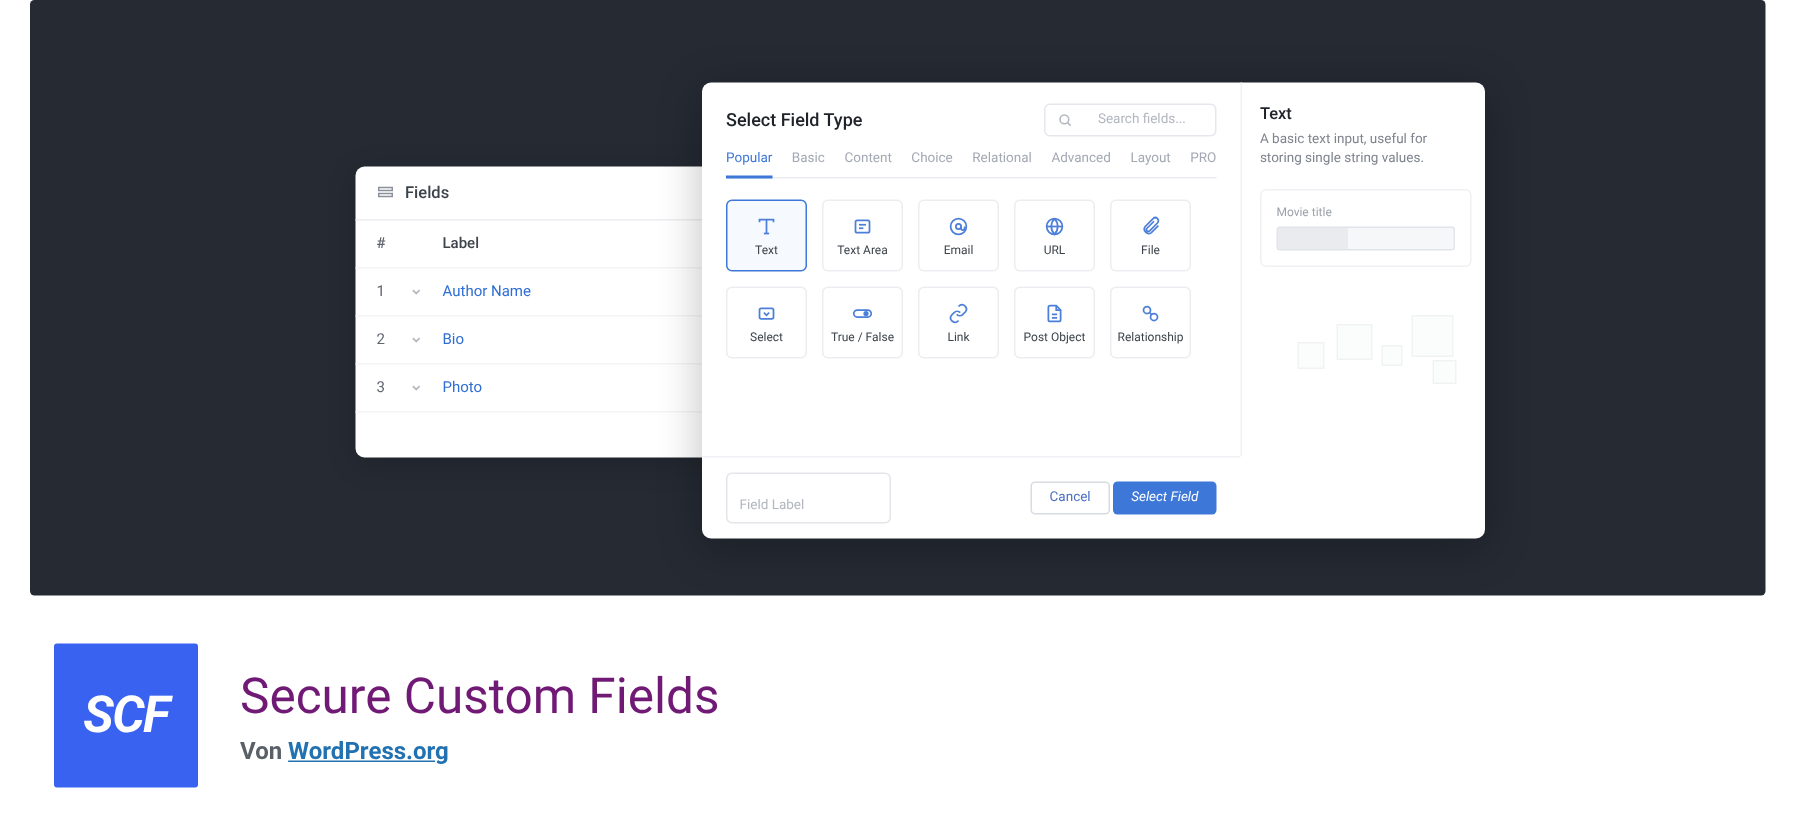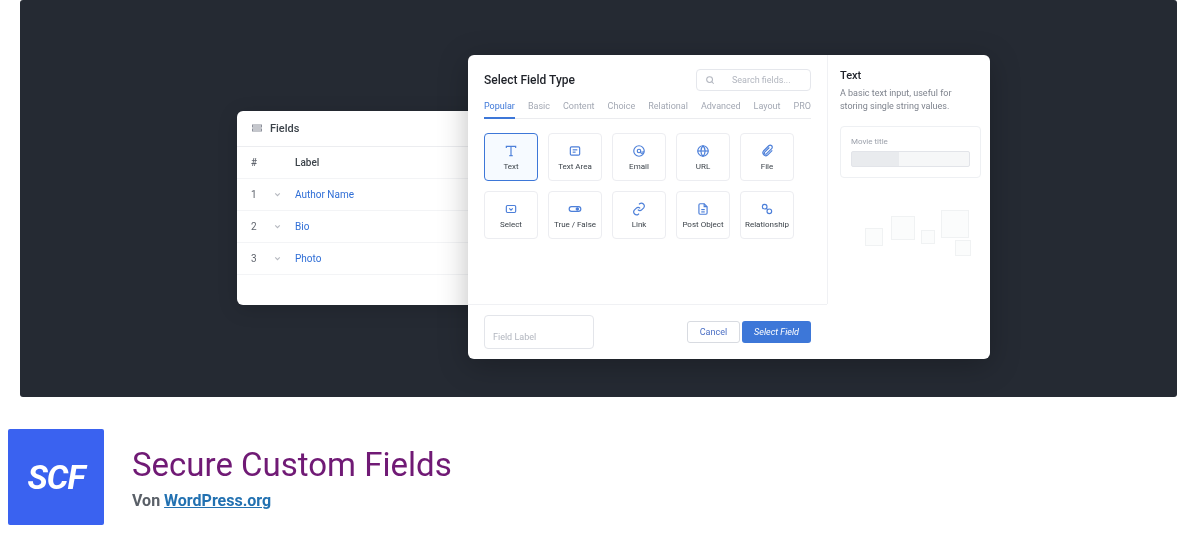--- a/index.html
+++ b/index.html
@@ -45,21 +45,21 @@
 
 .modal-footer { grid-column: 1 / 2; display: flex; align-items: center; justify-content: space-between; padding: 10px 16px; border-top: 1px solid #f0f1f4; }
 .fl-input { border: 1px solid #e3e5ea; border-radius: 4px; height: 22px; width: 110px; padding: 16px 8px; font-size: 9px; color: #b2b6bf; }
 .btn-row { display: flex; gap: 2px; }
 .btn { height: 22px; border-radius: 3px; font-size: 9px; padding: 0 12px; display: flex; align-items: center; cursor: pointer; }
 .btn-cancel { border: 1px solid #d8dbe1; color: #4a6ec4; background: #fff; }
 .btn-primary { background: #3d77d8; color: #fff; border: none; font-style: italic; }
 
 .modal-footer-right { grid-column: 2 / 3; border-top: 1px solid #f0f1f4; border-left: 1px solid #f0f1f4; display: flex; align-items: center; padding: 0 12px; gap: 5px; font-size: 9px; color: #4a6ec4; cursor: pointer; }
 
-.plugin-row { display: flex; align-items: center; gap: 28px; padding: 32px 8px; }
+.plugin-row { display: flex; align-items: center; gap: 28px; padding: 32px 36px; }
 .plugin-icon { width: 96px; height: 96px; background: #3a62f0; display: flex; align-items: center; justify-content: center; border-radius: 2px; }
 .plugin-icon span { color: #fff; font-weight: 700; font-size: 34px; letter-spacing: -1px; font-style: italic; }
 .plugin-meta h1 { font-size: 33px; font-weight: 400; color: #701a75; margin-bottom: 7px; }
 .plugin-meta .by { font-size: 16px; color: #5a6068; font-weight: bold; }
 .plugin-meta .by a { color: #2271b1; text-decoration: underline; }
 </style>
 </head>
 <body>
 
 <div class="hero">

